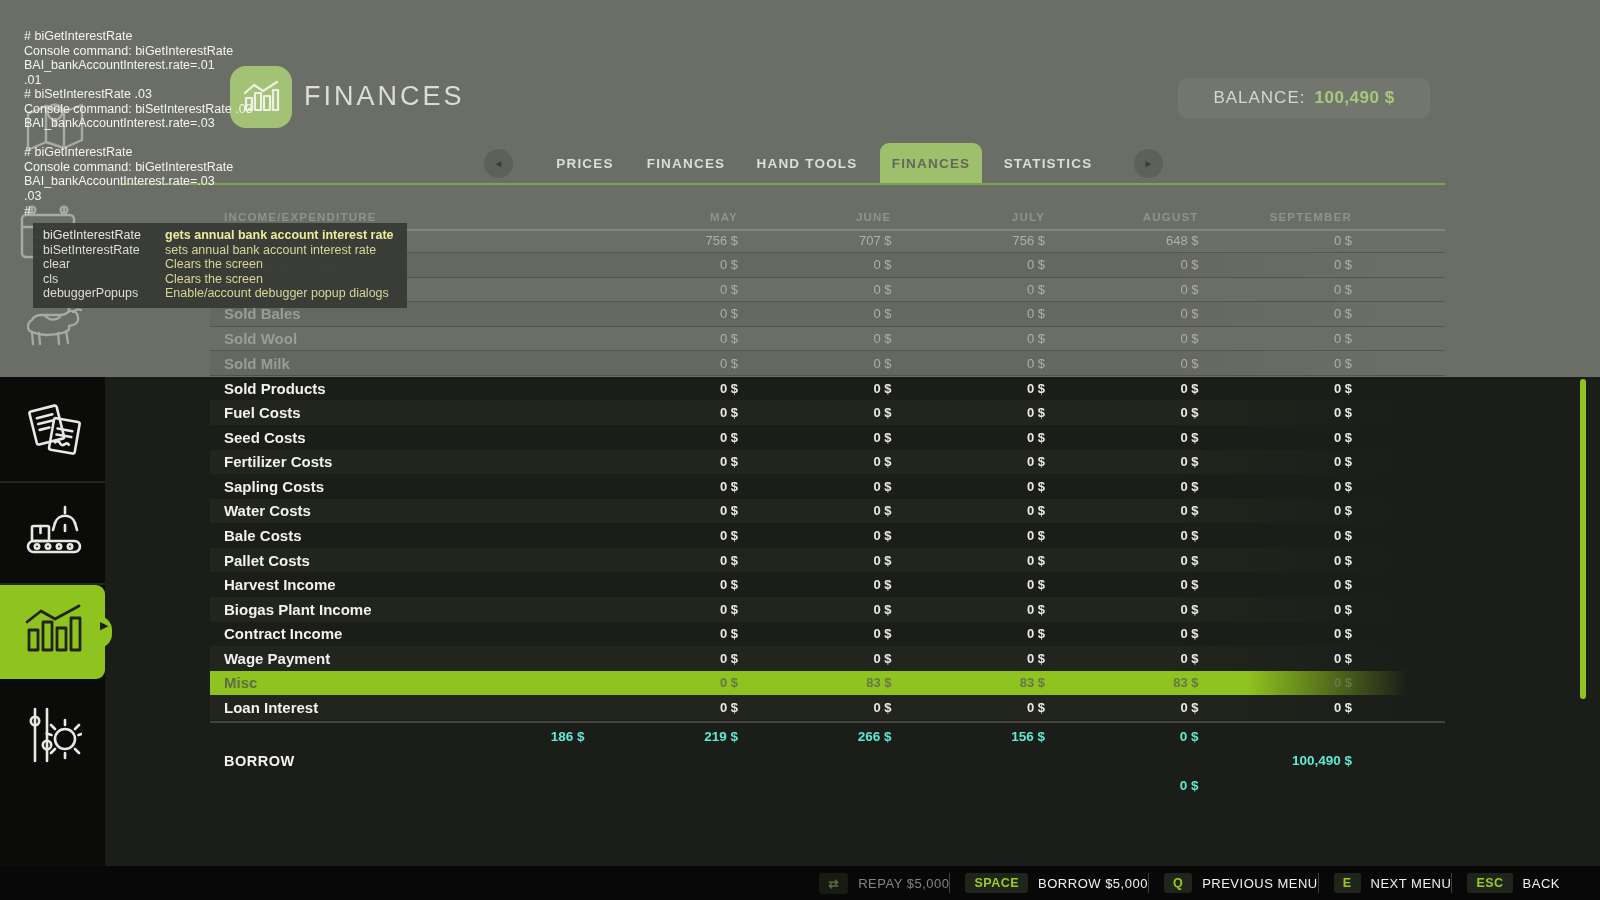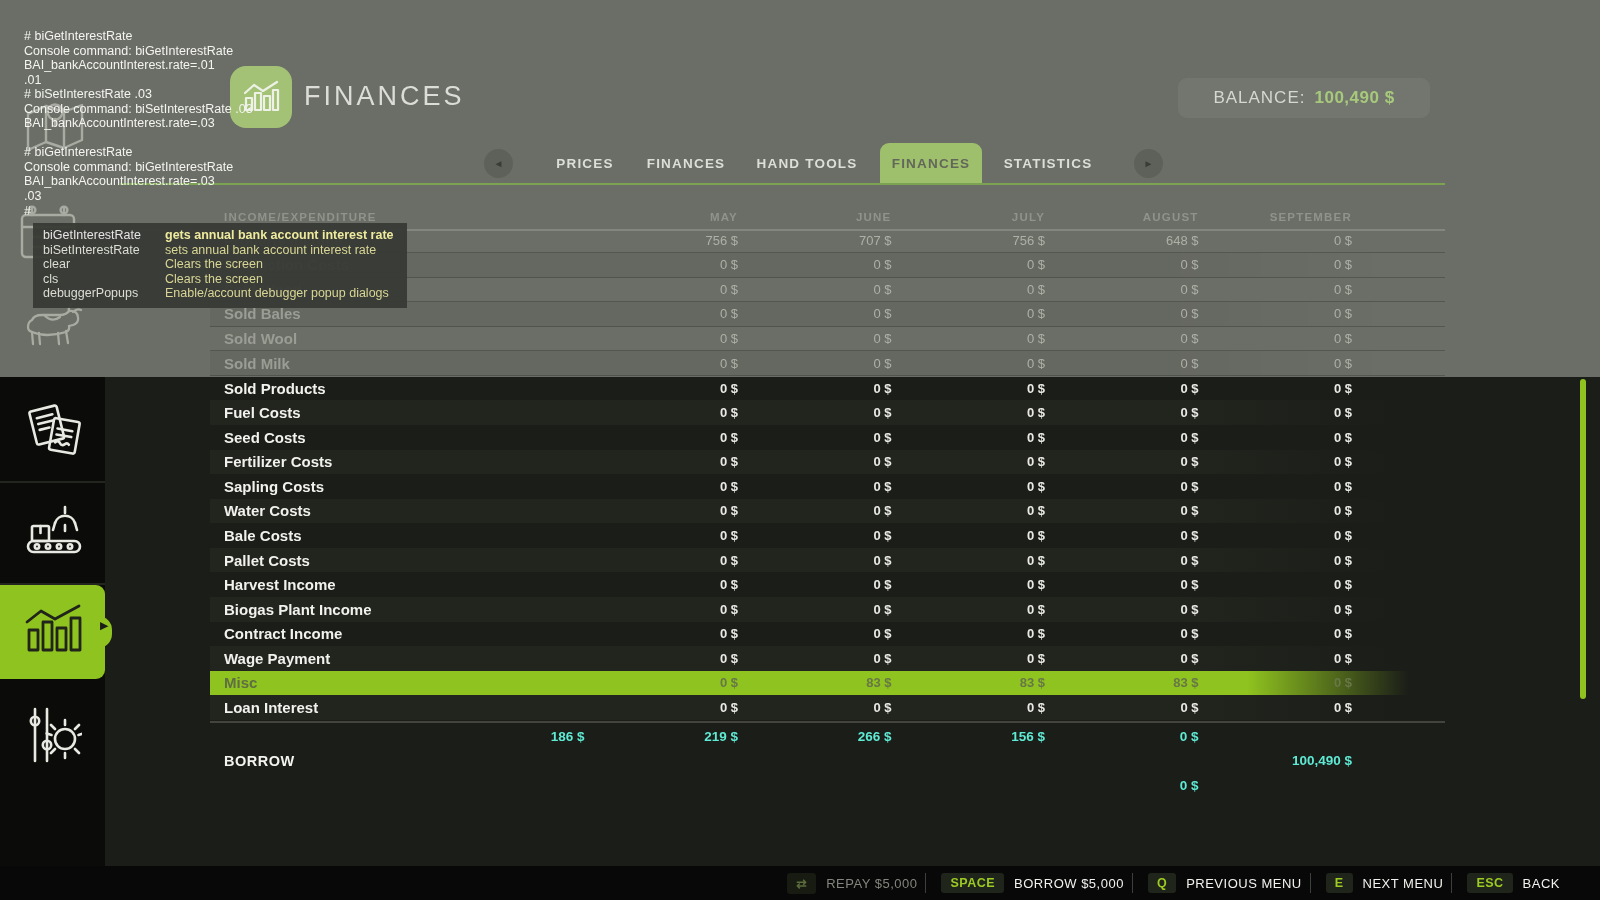--- a/index.html
+++ b/index.html
@@ -70,21 +70,21 @@
   .console{position:absolute;left:24px;top:29px;z-index:10;font-size:12.5px;line-height:14.55px;color:#f4f4f1}
   .console div{min-height:14.55px;white-space:pre}
   .tooltip{position:absolute;left:33px;top:223px;width:374px;z-index:11;
     background:rgba(56,58,53,.96);padding:5px 10px 7px;box-sizing:border-box}
   .srow{display:grid;grid-template-columns:122px 1fr;line-height:14.6px;font-size:12.5px}
   .scmd{color:#dcddd5;white-space:nowrap}
   .sdesc{color:#d8d695;white-space:nowrap}
   .srow.active .scmd{color:#e5e5e5;font-weight:400}
   .srow.active .sdesc{color:#eeeb9e;font-weight:700}
   
-  .hb-item{display:flex;align-items:center;gap:10px;margin-left:8px;padding-left:15px;border-left:1px solid #3c403a}
+  .hb-item{display:flex;align-items:center;gap:10px;margin-left:0;padding-left:15px;border-left:1px solid #3c403a}
   .hb-item:first-child{border-left:none;padding-left:0;margin-left:0}
   .hb-key{background:#20251c;color:#9ccb21;font-weight:700;font-size:12.5px;padding:3px 9px;border-radius:3px;letter-spacing:.5px}
   .hb-label{color:#f2f2ee;font-weight:400;font-size:13px;letter-spacing:.5px;white-space:nowrap}
   .hb-item.disabled .hb-key{color:#5b6b3b;background:#171b12}
   .hb-item.disabled .hb-label{color:#83867d}
   svg{display:block}
 </style>
 </head>
 <body>
 

